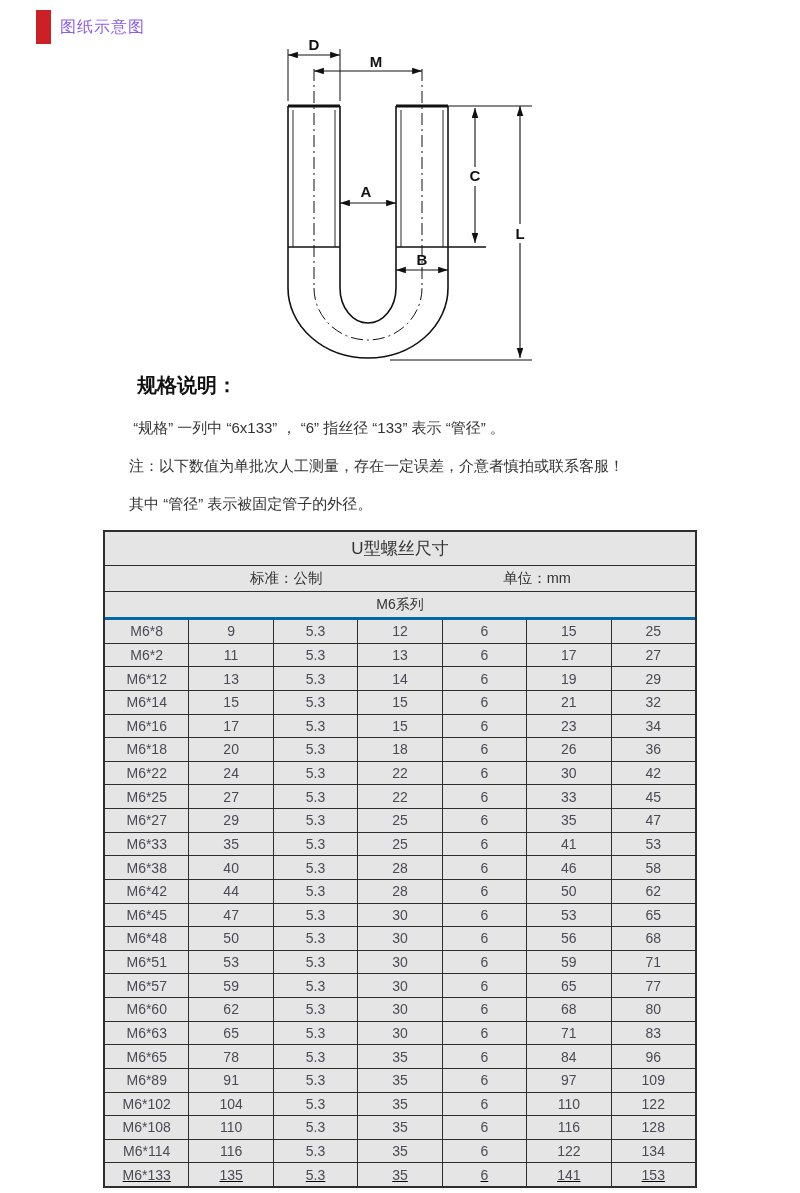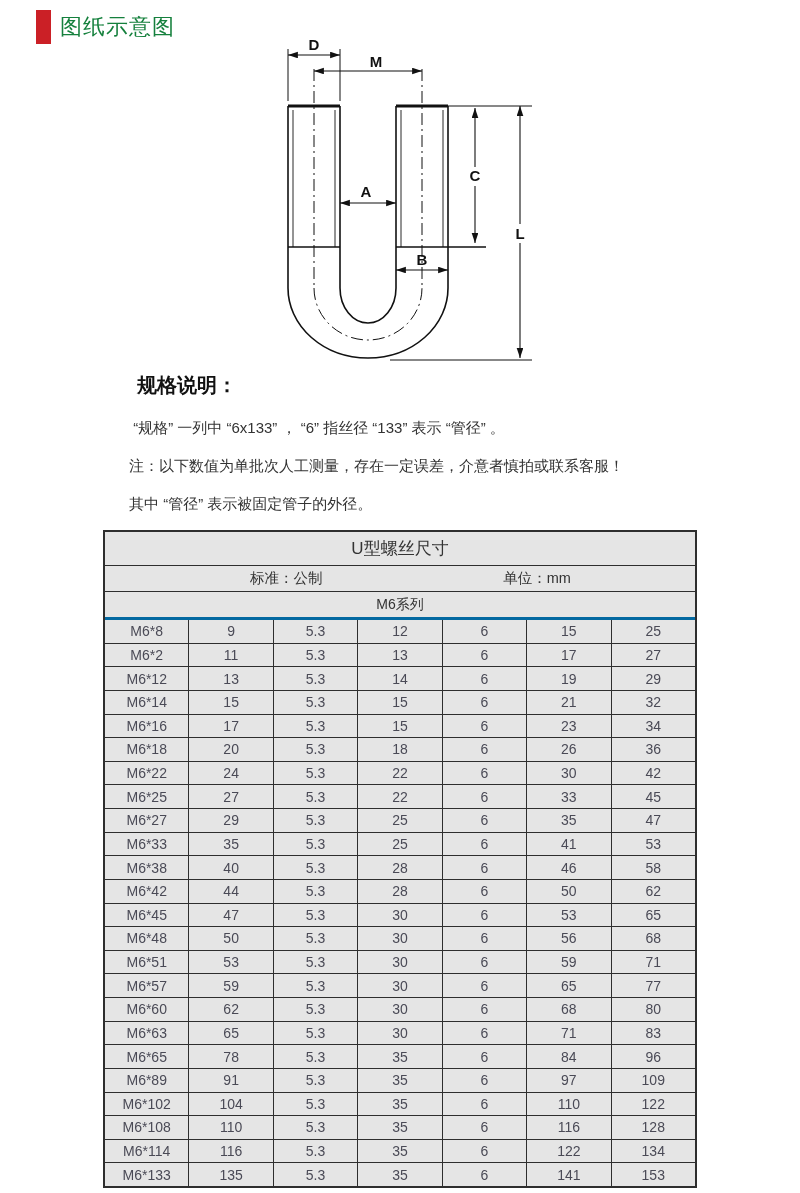--- a/index.html
+++ b/index.html
@@ -4,21 +4,21 @@
 <style>
   html,body{margin:0;padding:0;}
   body{
     width:800px;height:1193px;position:relative;background:#ffffff;
     font-family:"Liberation Sans","DejaVu Sans",sans-serif;
     overflow:hidden;
   }
   
   .hdr{position:absolute;left:36px;top:10px;display:flex;align-items:center;}
   .hdr-bar{width:15px;height:34px;margin-right:9px;}
-  .hdr-title{font-size:22px;color:#15803d;letter-spacing:1px;}
+  .hdr-title{font-size:16px;color:#8b5cf6;letter-spacing:1px;}
   
   .drawing{position:absolute;left:250px;top:33px;}
   .drawing svg text{font-family:"Liberation Sans","DejaVu Sans",sans-serif;font-weight:bold;font-size:15px;fill:#111;}
   
   .spec{position:absolute;left:129px;top:372px;width:580px;color:#333;}
   .spec-h{font-size:20px;font-weight:bold;color:#111;margin:0 0 10px 8px;}
   .spec-line{font-size:15px;line-height:38px;margin:0;white-space:pre;}
   
   .utable{
     position:absolute;left:103px;top:530px;width:594px;height:658px;
@@ -32,21 +32,21 @@
     display:flex;align-items:center;font-size:14.5px;color:#333;}
   .t-meta .m1{width:55%;text-align:center;margin-left:19px;}
   .t-meta .m2{width:30%;text-align:center;}
   .t-series{height:25px;flex:0 0 25px;border-bottom:3px solid #0369a1;
     display:flex;align-items:center;justify-content:center;
     font-size:14px;font-weight:normal;color:#333;}
   .t-head{height:24px;flex:0 0 24px;border-bottom:1px solid #2e2e2e;display:flex;}
   .t-head .tcell{font-weight:bold;color:#333;}
   .t-body{flex:1;display:flex;flex-direction:column;}
   .trow{flex:1;display:flex;border-bottom:1px solid #2e2e2e;}
-  .trow:last-child{border-bottom:none;}
+  .trow:last-child{border-bottom:none;text-decoration:underline;}
   .tcell{flex:1;border-right:1px solid #2e2e2e;display:flex;align-items:center;justify-content:center;
     font-size:14px;color:#4a4a56;}
   .tcell:last-child{border-right:none;}
 </style>
 </head>
 <body>
 
 <div class="hdr">
   <div class="hdr-bar" id="accent-bar" style="background: rgb(203, 32, 38);"></div>
   <div class="hdr-title">图纸示意图</div>

